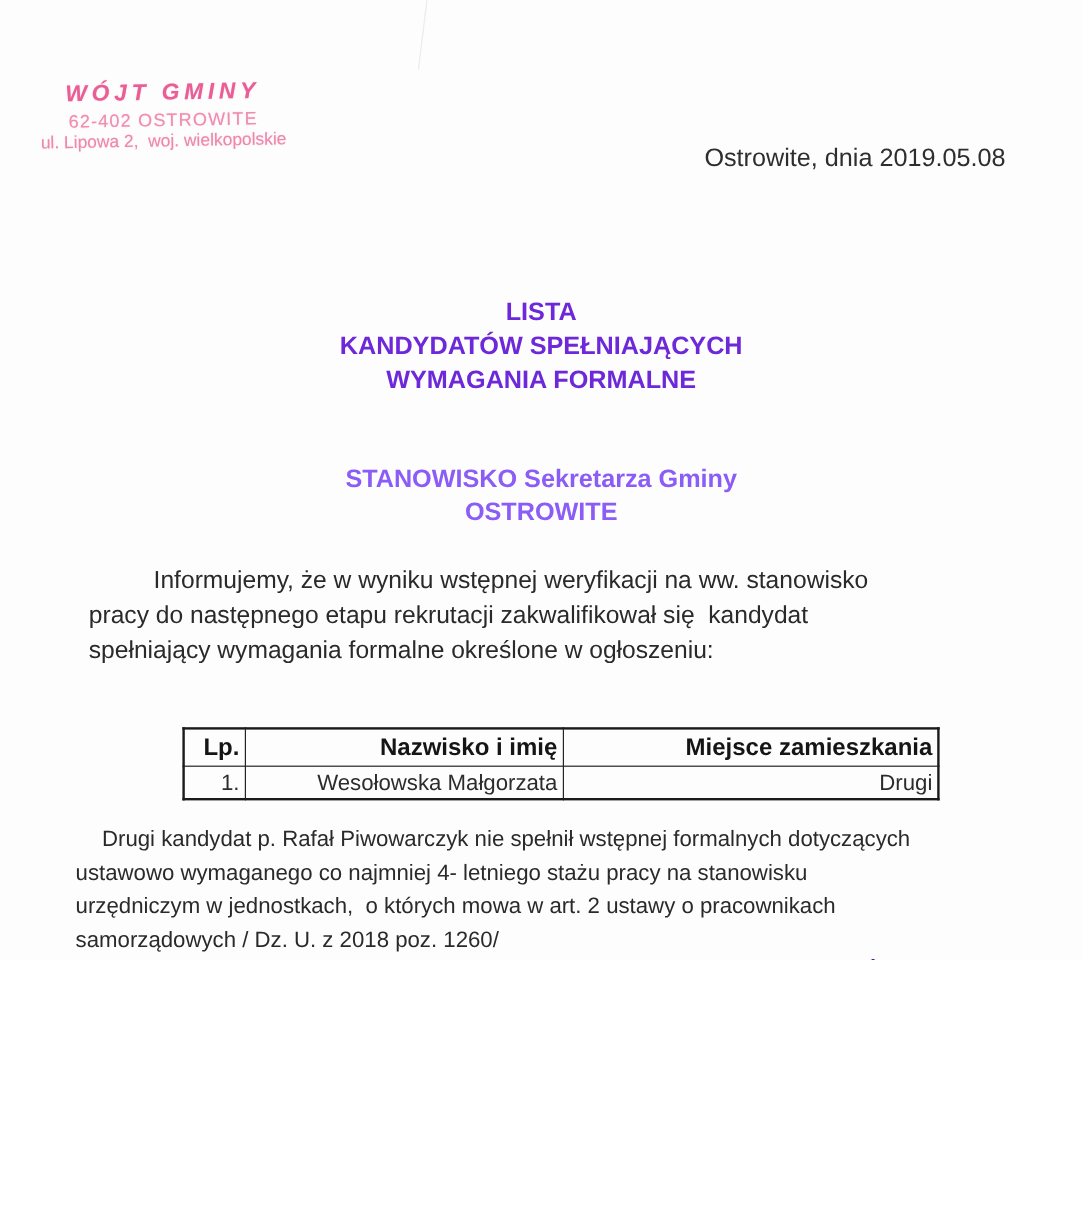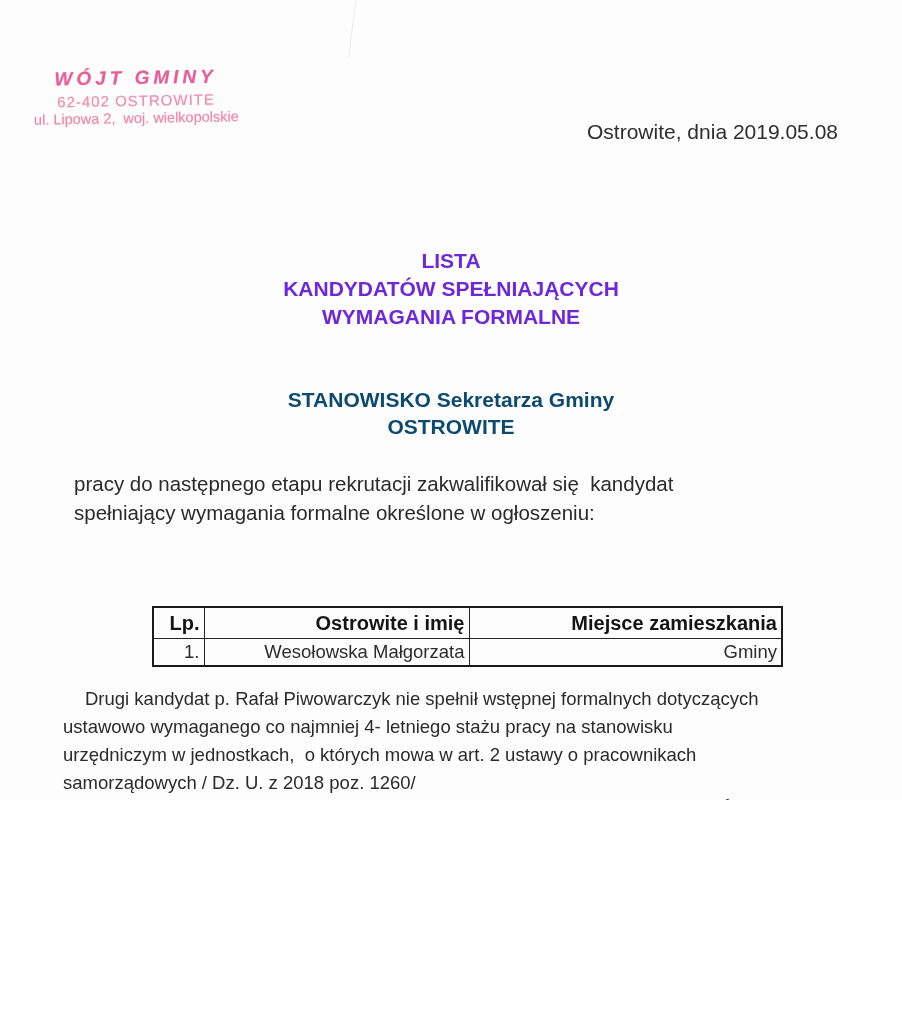--- a/index.html
+++ b/index.html
@@ -85,21 +85,21 @@
   }
   .doc-subtitle {
     position: absolute;
     top: 386px;
     left: 0;
     width: 902px;
     text-align: center;
     font-size: 21px;
     font-weight: bold;
     line-height: 27px;
-    color: #0c4a6e;
+    color: #8b5cf6;
   }
 
   .intro-paragraph {
     position: absolute;
     top: 469px;
     left: 74px;
     width: 772px;
     font-size: 20.5px;
     line-height: 29px;
     color: #2a2a2a;
@@ -200,42 +200,43 @@
     <div class="line">KANDYDATÓW SPEŁNIAJĄCYCH</div>
     <div class="line">WYMAGANIA FORMALNE</div>
   </div>
 
   <div class="doc-subtitle">
     <div class="line">STANOWISKO Sekretarza Gminy</div>
     <div class="line">OSTROWITE</div>
   </div>
 
   <div class="intro-paragraph">
+    <div class="line indent">Informujemy, że w wyniku wstępnej weryfikacji na ww. stanowisko</div>
     <div class="line">pracy do następnego etapu rekrutacji zakwalifikował się  kandydat</div>
     <div class="line">spełniający wymagania formalne określone w ogłoszeniu:</div>
   </div>
 
   <table class="candidates-table">
     <colgroup>
       <col class="col-lp">
       <col class="col-name">
       <col class="col-place">
     </colgroup>
     <thead>
       <tr>
         <th>Lp.</th>
-        <th>Ostrowite i imię</th>
+        <th>Nazwisko i imię</th>
         <th>Miejsce zamieszkania</th>
       </tr>
     </thead>
     <tbody>
       <tr>
         <td>1.</td>
         <td>Wesołowska Małgorzata</td>
-        <td>Gminy</td>
+        <td>Drugi</td>
       </tr>
     </tbody>
   </table>
 
   <div class="note-paragraph">
     <div class="line indent">Drugi kandydat p. Rafał Piwowarczyk nie spełnił wstępnej formalnych dotyczących</div>
     <div class="line">ustawowo wymaganego co najmniej 4- letniego stażu pracy na stanowisku</div>
     <div class="line">urzędniczym w jednostkach,  o których mowa w art. 2 ustawy o pracownikach</div>
     <div class="line">samorządowych / Dz. U. z 2018 poz. 1260/</div>
   </div>

